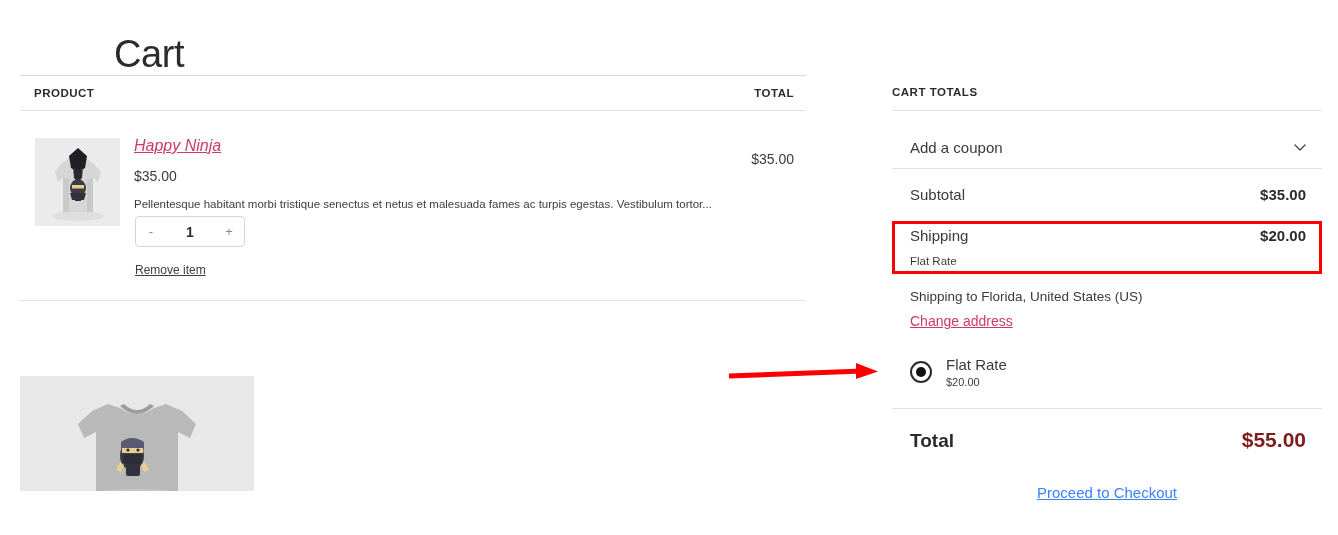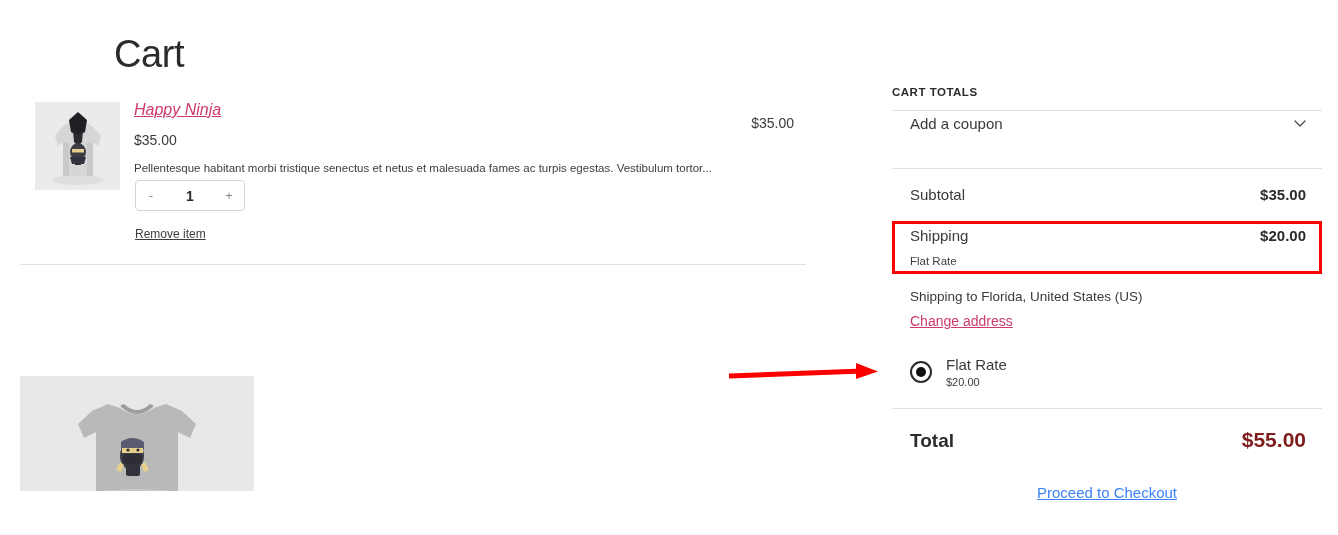--- a/index.html
+++ b/index.html
@@ -181,21 +181,21 @@
     color: #2b2b2b;
   }
   .totals-divider {
     position: absolute;
     left: 0; width: 430px;
     height: 1px; background: #e2e2e2;
   }
 
   .coupon-row {
     position: absolute;
-    left: 0; top: 94px;
+    left: 0; top: 118px;
     width: 430px; height: 58px;
     display: flex;
     align-items: center;
     justify-content: space-between;
     padding: 0 14px 0 18px;
     cursor: pointer;
   }
   .coupon-label {
     font-size: 15px;
     color: #3a3a3a;
@@ -305,20 +305,24 @@
 </style>
 </head>
 <body>
 
 <div id="left-column">
 
   <h1 id="page-title">Cart</h1>
 
   <div id="cart-table">
 
+    <div class="cart-head">
+      <div class="th th-product">PRODUCT</div>
+      <div class="th th-total">TOTAL</div>
+    </div>
 
     <div class="cart-row">
 
       <div class="product-thumb">
         <svg width="85" height="88" viewBox="0 0 85 88">
           <rect x="0" y="0" width="85" height="88" fill="#ebebeb"></rect>
           <ellipse cx="43" cy="78" rx="26" ry="5" fill="#dedede"></ellipse>
           <path d="M26 26 L34 20 L51 20 L59 26 L66 34 L63 44 L58 40 L58 74 L28 74 L28 40 L23 44 L20 34 Z" fill="#d6d6d6"></path>
           <path d="M28 40 L28 74 L34 74 L34 41 Z" fill="#c9c9c9"></path>
           <path d="M52 41 L52 74 L58 74 L58 40 Z" fill="#c9c9c9"></path>

